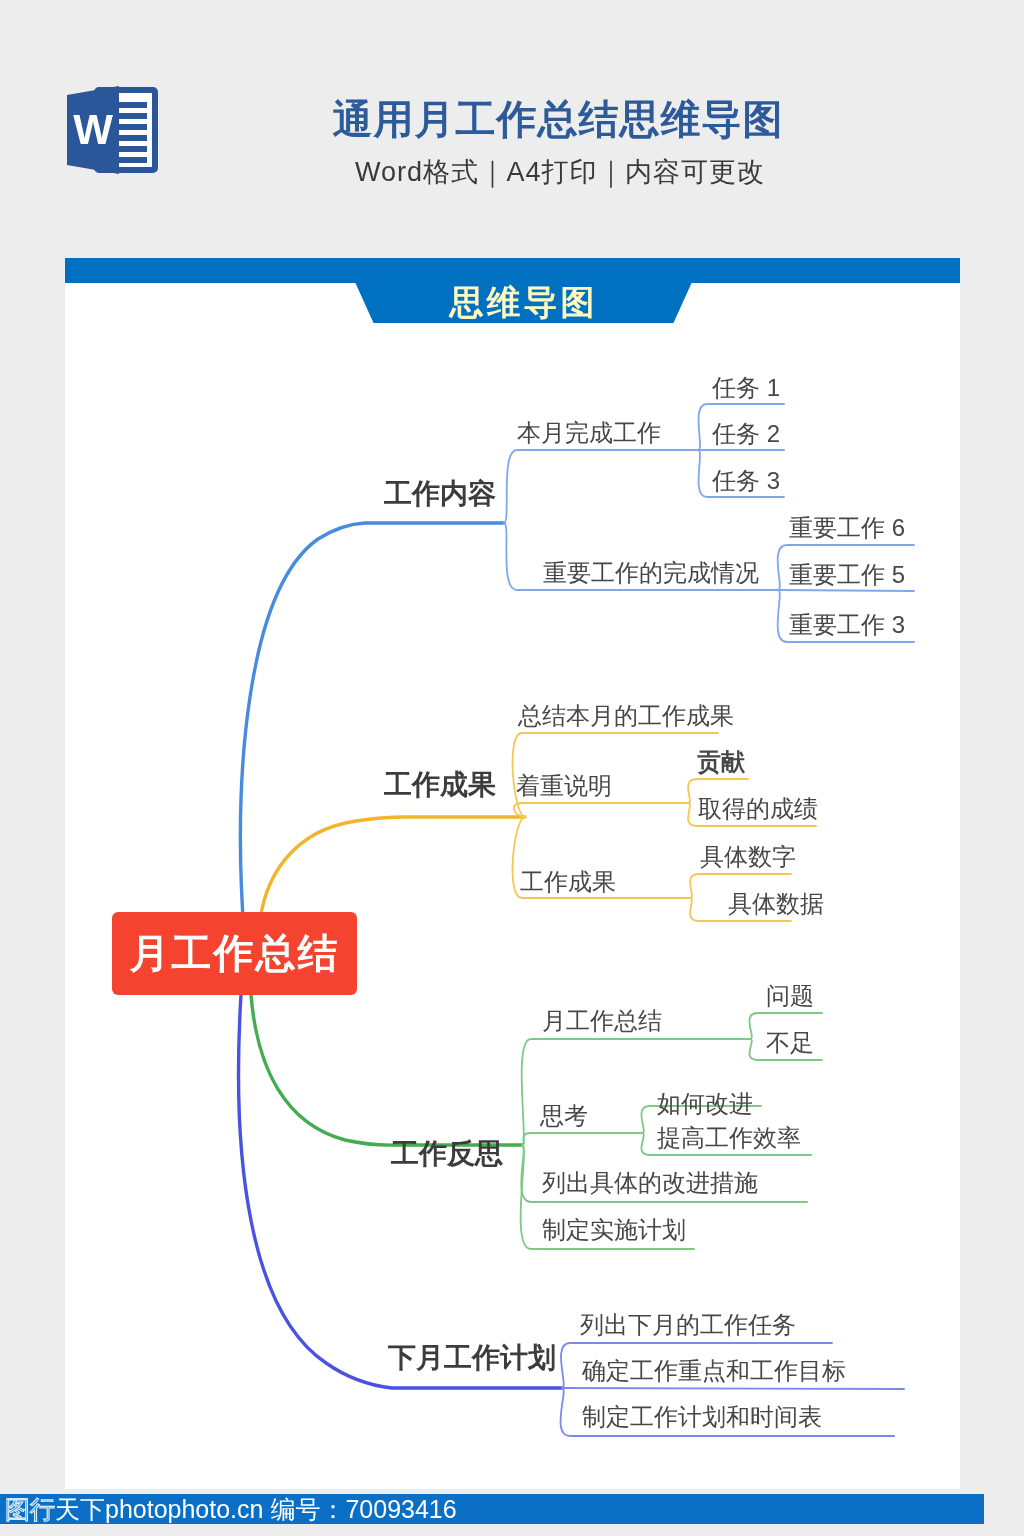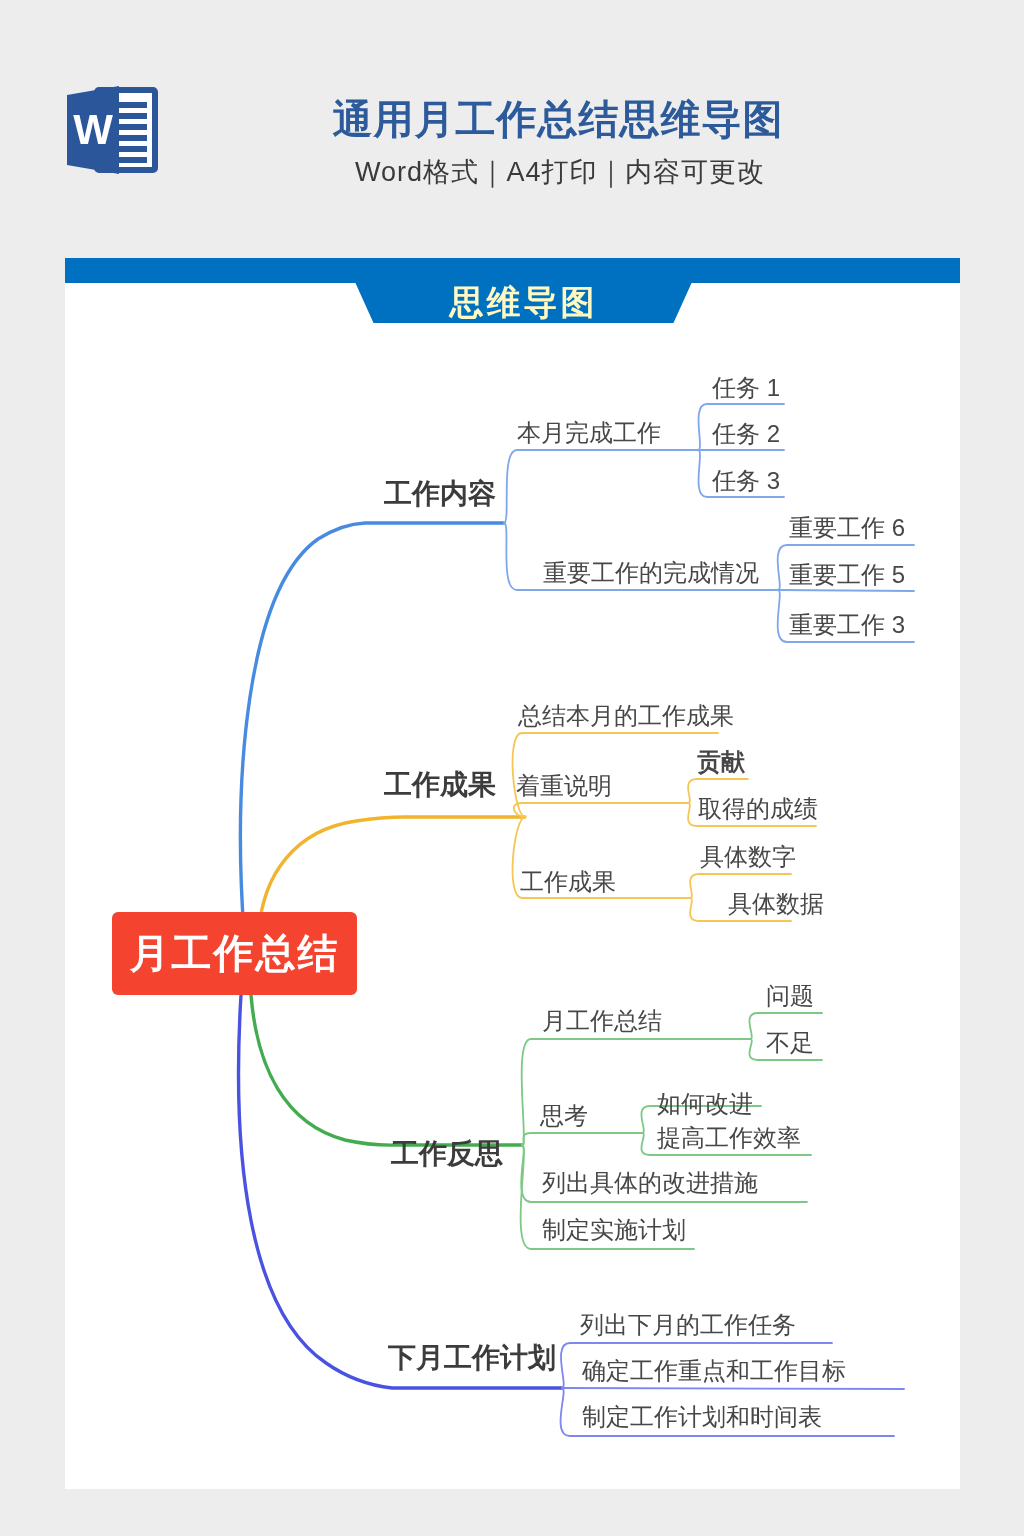--- a/index.html
+++ b/index.html
@@ -150,14 +150,17 @@
   <div class="node-label" style="left:542px;top:1216px;">制定实施计划</div>
 
   <div class="node-label" style="left:580px;top:1311px;">列出下月的工作任务</div>
   <div class="node-label" style="left:582px;top:1357px;">确定工作重点和工作目标</div>
   <div class="node-label" style="left:582px;top:1403px;">制定工作计划和时间表</div>
 
   <div class="root-node">
     <span class="root-label">月工作总结</span>
   </div>
 
+  <div class="footer-bar">
+    <div class="footer-text"><span class="outline">图行</span><span>天下photophoto.cn 编号：70093416</span></div>
+  </div>
 
 </div>
 
 </body></html>

